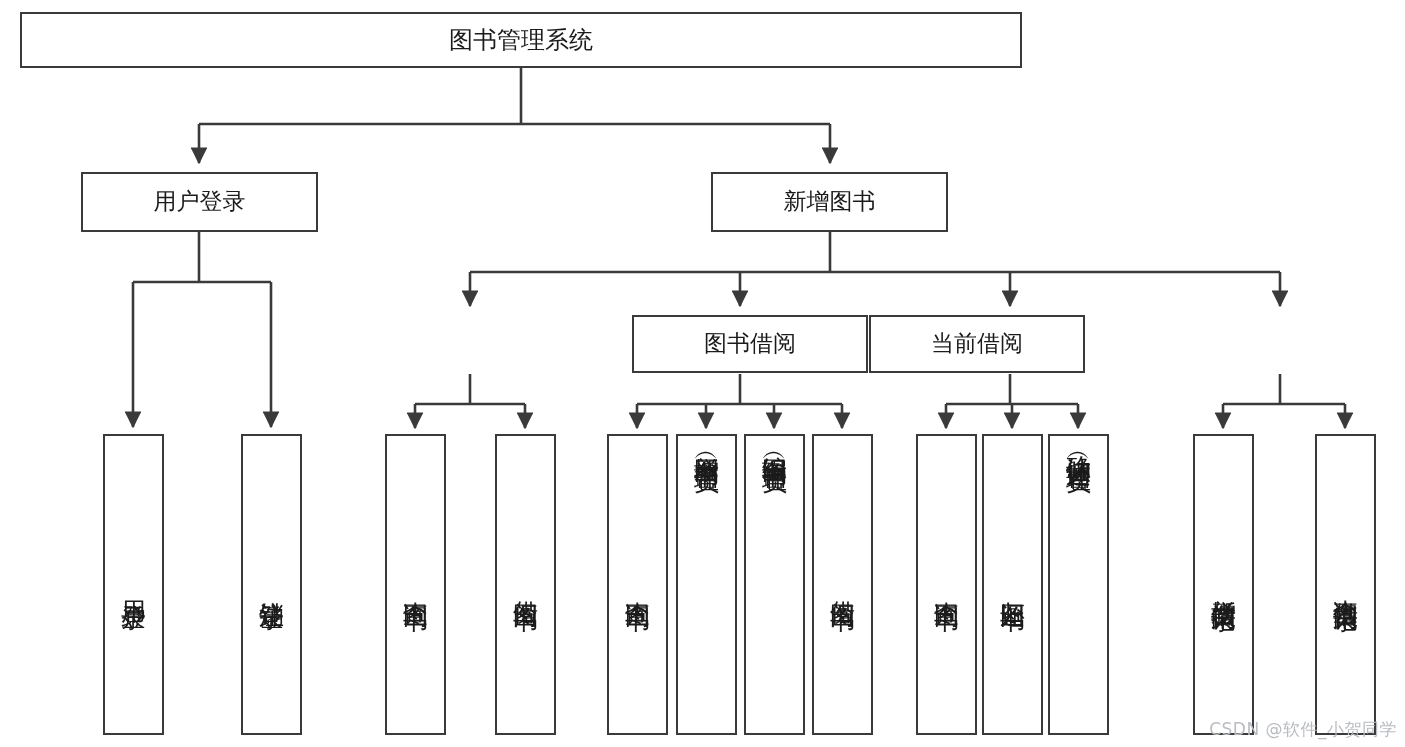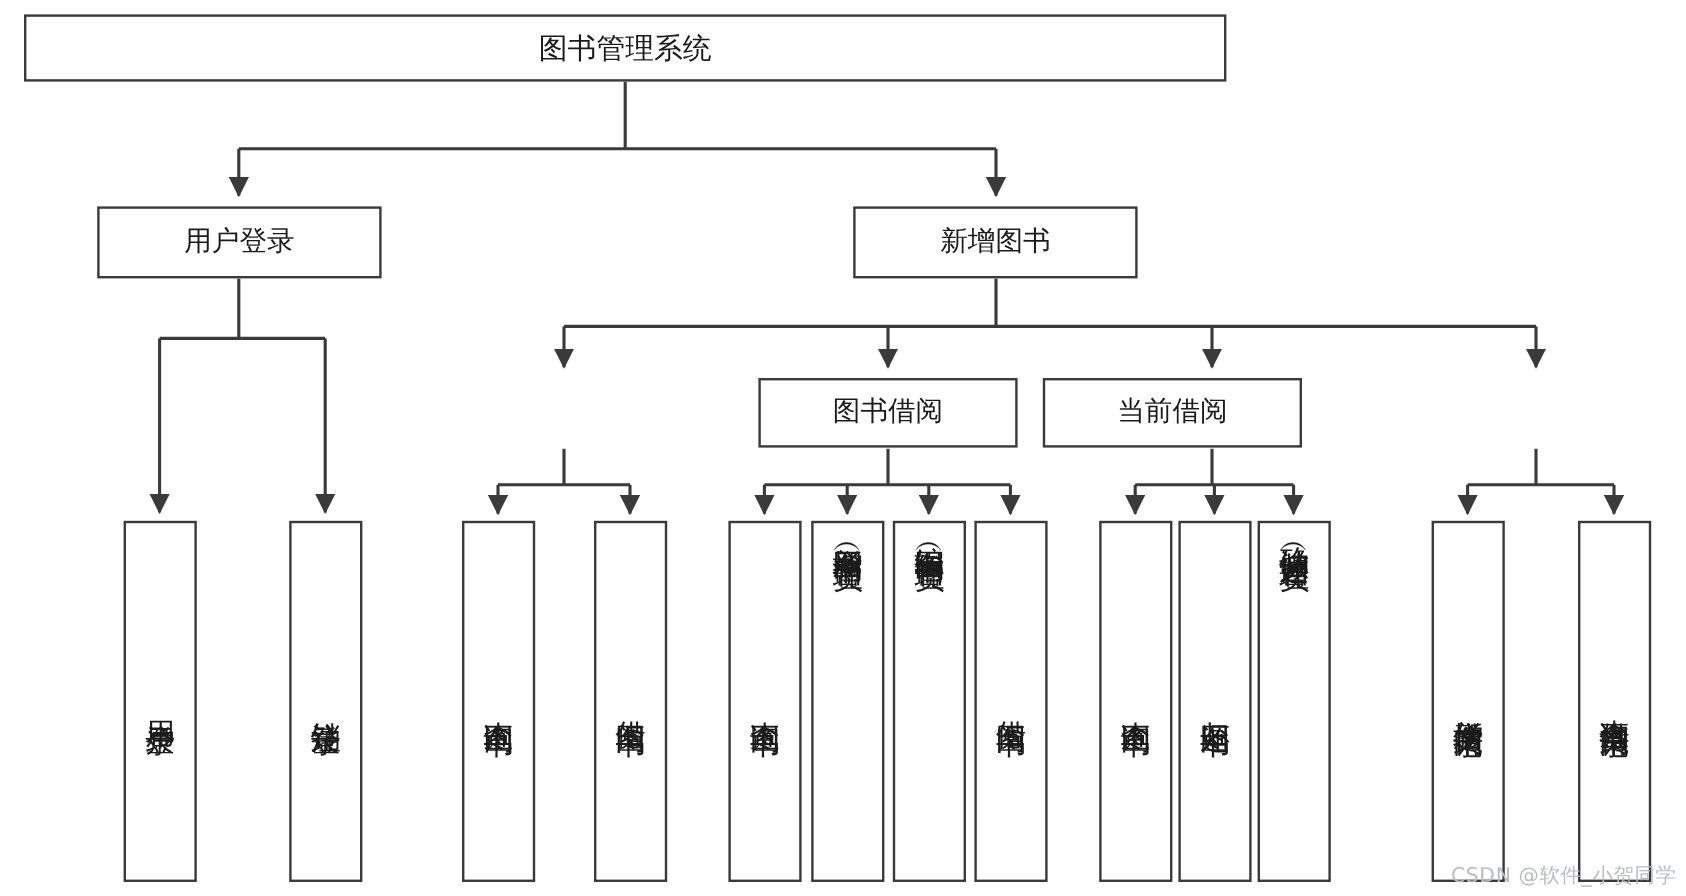--- a/index.html
+++ b/index.html
@@ -132,21 +132,21 @@
     <span class="cap">图书管理系统</span>
   </div>
 
   <div class="node horiz" style="left:81px; top:172px; width:237px; height:60px;">
     <span class="cap">用户登录</span>
   </div>
   <div class="node horiz" style="left:711px; top:172px; width:237px; height:60px;">
     <span class="cap">新增图书</span>
   </div>
 
-  <div class="node horiz" style="left:632px; top:315px; width:216px; height:58px;">
+  <div class="node horiz" style="left:632px; top:315px; width:236px; height:58px;">
     <span class="cap">图书借阅</span>
   </div>
   <div class="node horiz" style="left:869px; top:315px; width:216px; height:58px;">
     <span class="cap">当前借阅</span>
   </div>
 
   <div class="node vert mid" style="left:103px; top:434px; width:61px; height:301px;">
     <span class="cap">用户登录</span>
   </div>
   <div class="node vert mid" style="left:241px; top:434px; width:61px; height:301px;">

